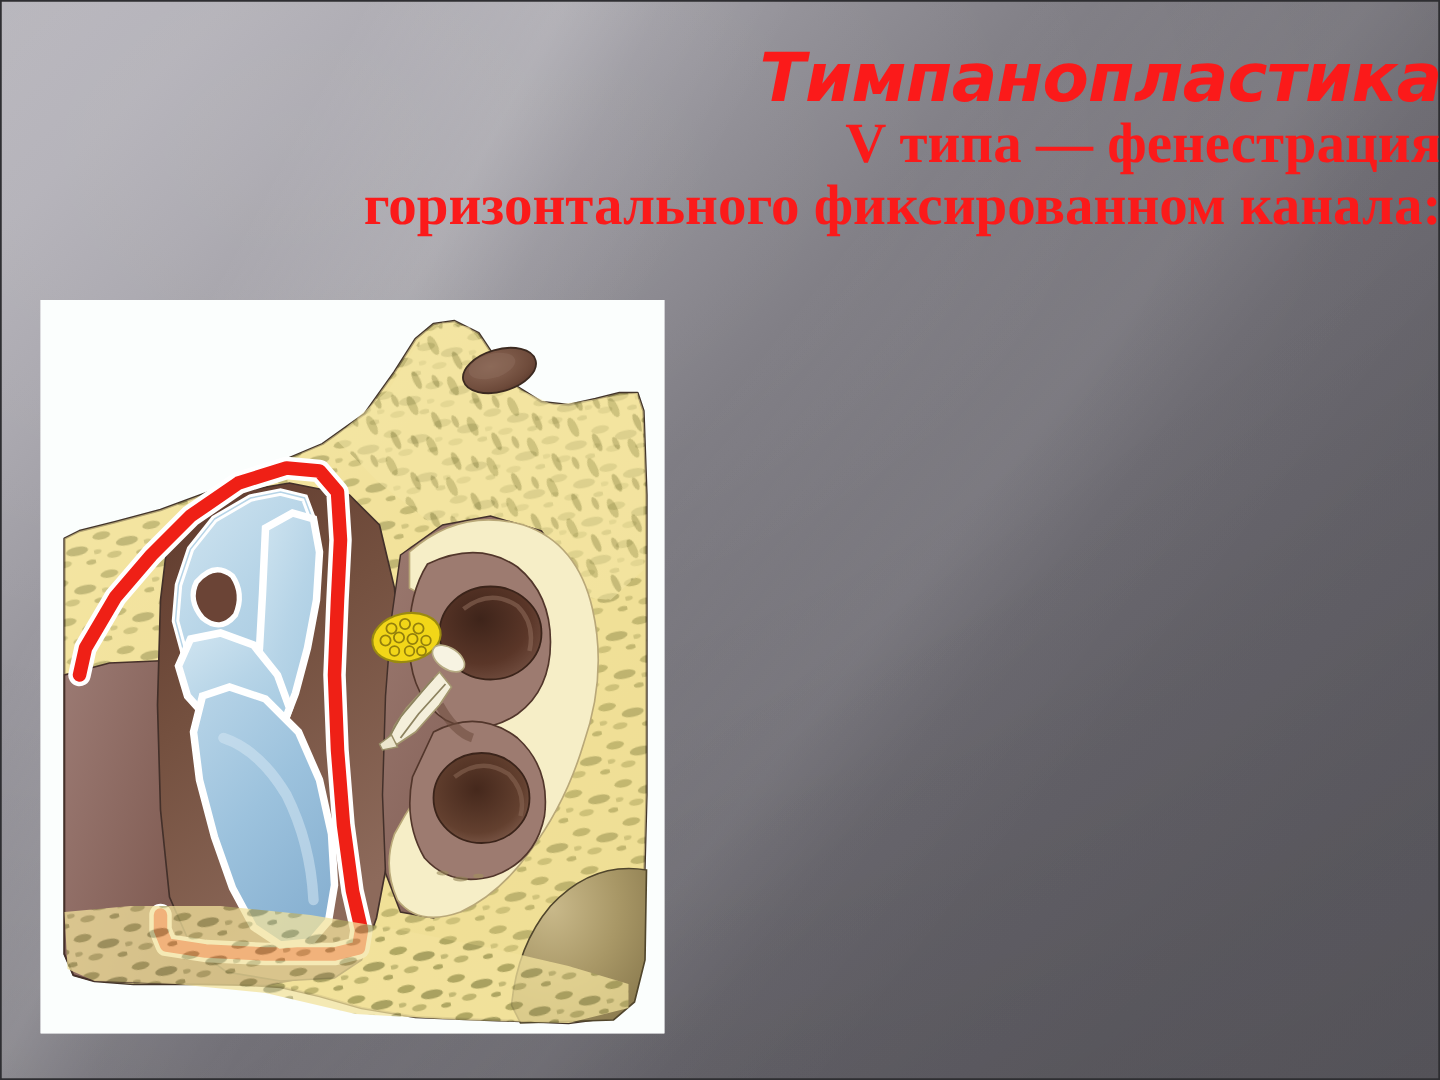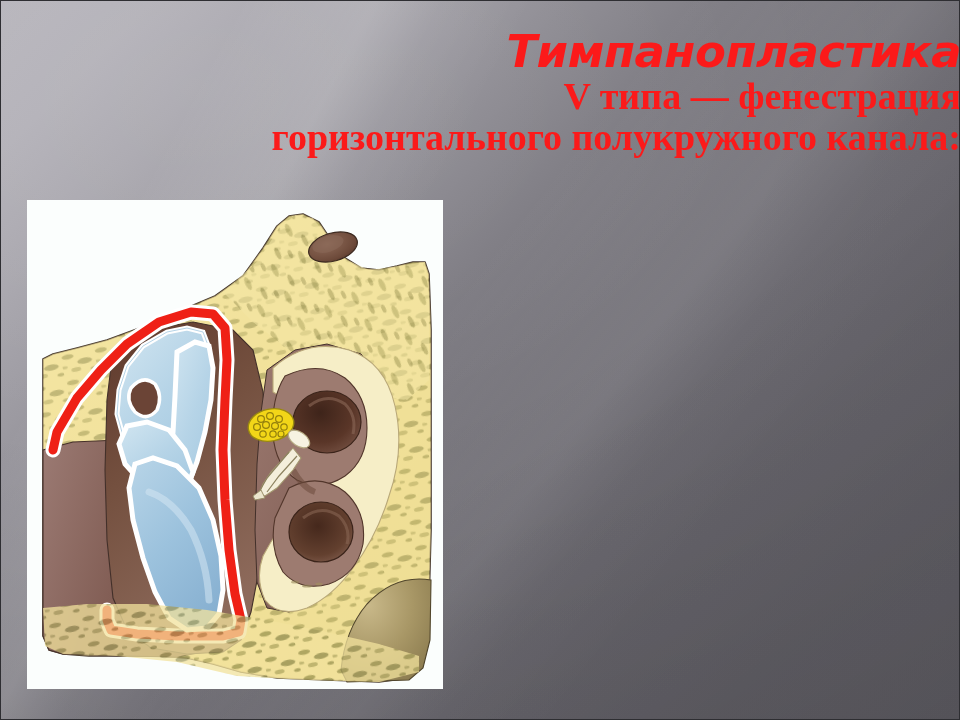--- a/index.html
+++ b/index.html
@@ -163,21 +163,21 @@
 
   <div class="bg-base"></div>
   <div class="bg-streak-a"></div>
   <div class="bg-streak-b"></div>
   <div class="bg-streak-c"></div>
   <div class="bg-vignette"></div>
 
   <div class="title-block">
     <div class="title-l1">Тимпанопластика</div>
     <div class="title-l2">V типа — фенестрация</div>
-    <div class="title-l3">горизонтального полукружного канала:</div>
+    <div class="title-l3">горизонтального фиксированном канала:</div>
   </div>
 
 
   <div class="figure-frame">
     <svg width="416" height="489" viewBox="0 0 416 489" xmlns="http://www.w3.org/2000/svg">
       <defs>
 
         <pattern id="boneSpeckle" width="34" height="26" patternUnits="userSpaceOnUse" patternTransform="rotate(-12)">
           <rect width="34" height="26" fill="#f2e29c"></rect>
           <ellipse cx="7" cy="6" rx="6" ry="2.6" fill="#9e9753" opacity="0.85"></ellipse>

